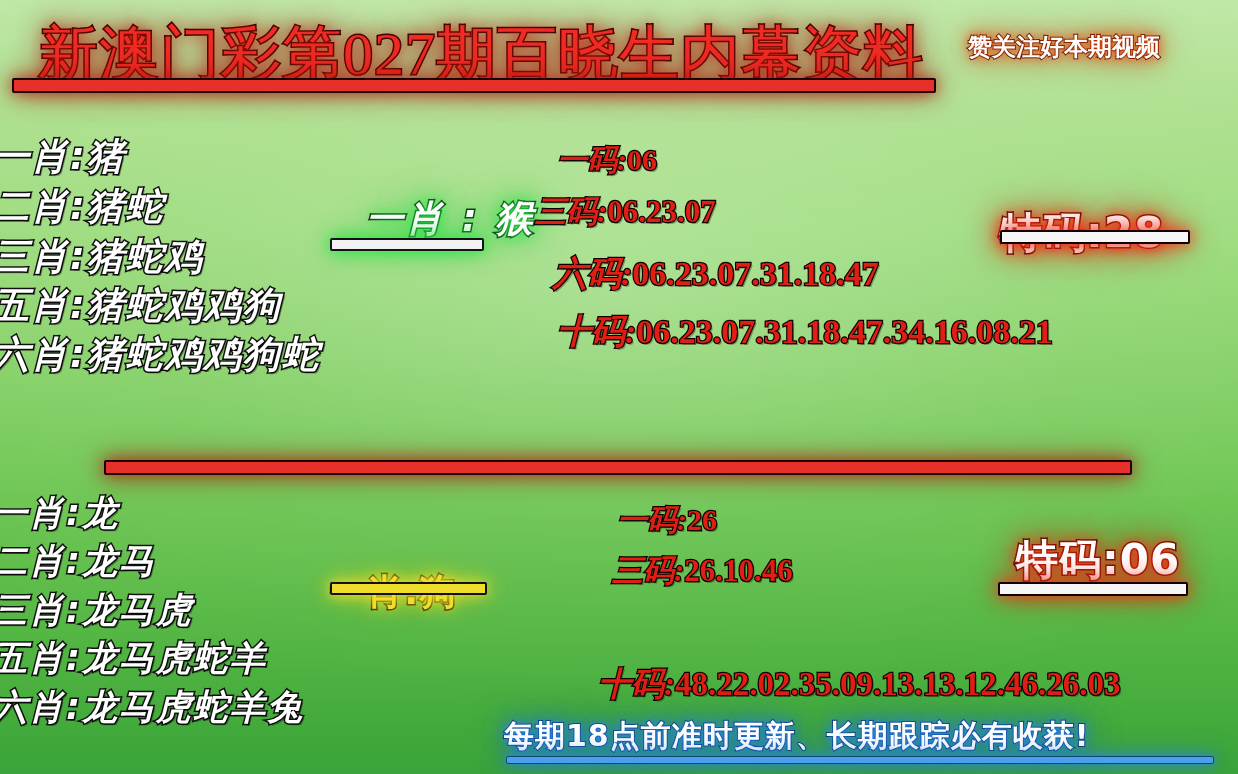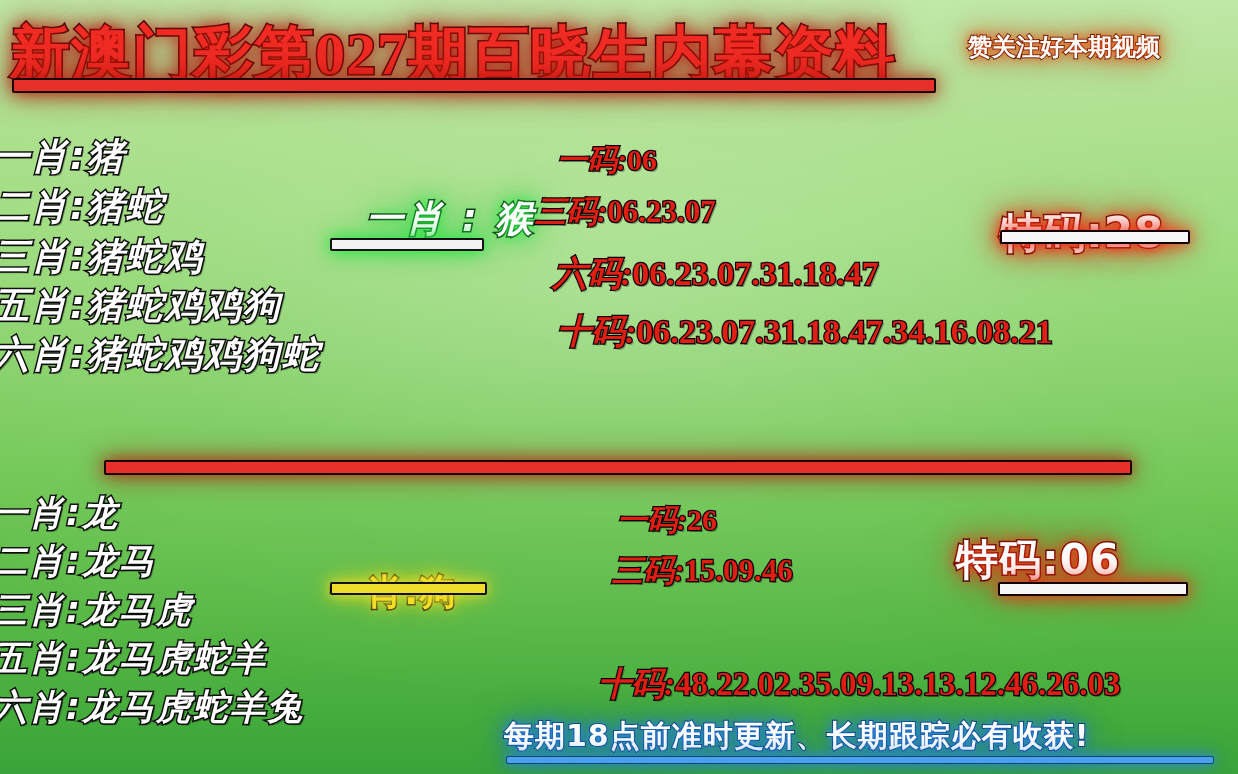--- a/index.html
+++ b/index.html
@@ -31,29 +31,30 @@
                rgba(255,255,255,0.05) 55%,
                rgba(0,0,0,0.0) 100%);
     pointer-events:none;
   }
 
   .abs{position:absolute;white-space:nowrap;}
 
   
   .title-red{
     font-family:"Liberation Serif", serif;
-    font-weight:bold;
+    font-weight:normal;
     color:#ef2b24;
     letter-spacing:1px;
     -webkit-text-stroke:3px #140000;
     paint-order:stroke fill;
     text-shadow:
        0 0 14px rgba(190,20,10,0.95),
        0 0 26px rgba(180,25,10,0.85),
        0 0 42px rgba(150,20,10,0.6);
+    margin-left: 28px;
   }
   .title-underline{
     position:absolute;
     height:11px;
     background:#e8302a;
     border:2px solid #1a0000;
     border-radius:2px;
     box-shadow:0 0 16px rgba(180,25,10,0.85),0 0 30px rgba(170,20,10,0.6);
   }
 
@@ -220,25 +221,25 @@
   <div class="abs brush s2" style="left:-8px;top:635px;">五肖:龙马虎蛇羊</div>
   <div class="abs brush s2" style="left:-8px;top:684px;">六肖:龙马虎蛇羊兔</div>
 
   <div class="abs chip-yellow" style="left:330px;top:538px;">一肖:狗</div>
   <div class="chip-yellow-ul" style="left:330px;top:582px;width:153px;"></div>
 
   <div class="abs code" style="left:617px;top:500px;font-size:30px;">
     <span class="lbl">一码:</span><span>26</span>
   </div>
   <div class="abs code" style="left:612px;top:550px;font-size:31px;">
-    <span class="lbl">三码:</span><span>15.09.46</span>
+    <span class="lbl">三码:</span><span>26.10.46</span>
   </div>
   <div class="abs code" style="left:598px;top:662px;font-size:33px;">
     <span class="lbl">十码:</span><span>48.22.02.35.09.13.13.12.46.26.03</span>
   </div>
 
-  <div class="abs special" style="left:956px;top:532px;">特码:06</div>
+  <div class="abs special" style="left:1016px;top:532px;">特码:06</div>
   <div class="special-ul" style="left:998px;top:582px;width:186px;"></div>
 
   <div class="abs" id="banner">每期18点前准时更新、长期跟踪必有收获!</div>
   <div class="abs" id="banner-ul"></div>
 
 </div>
 
 </body></html>

